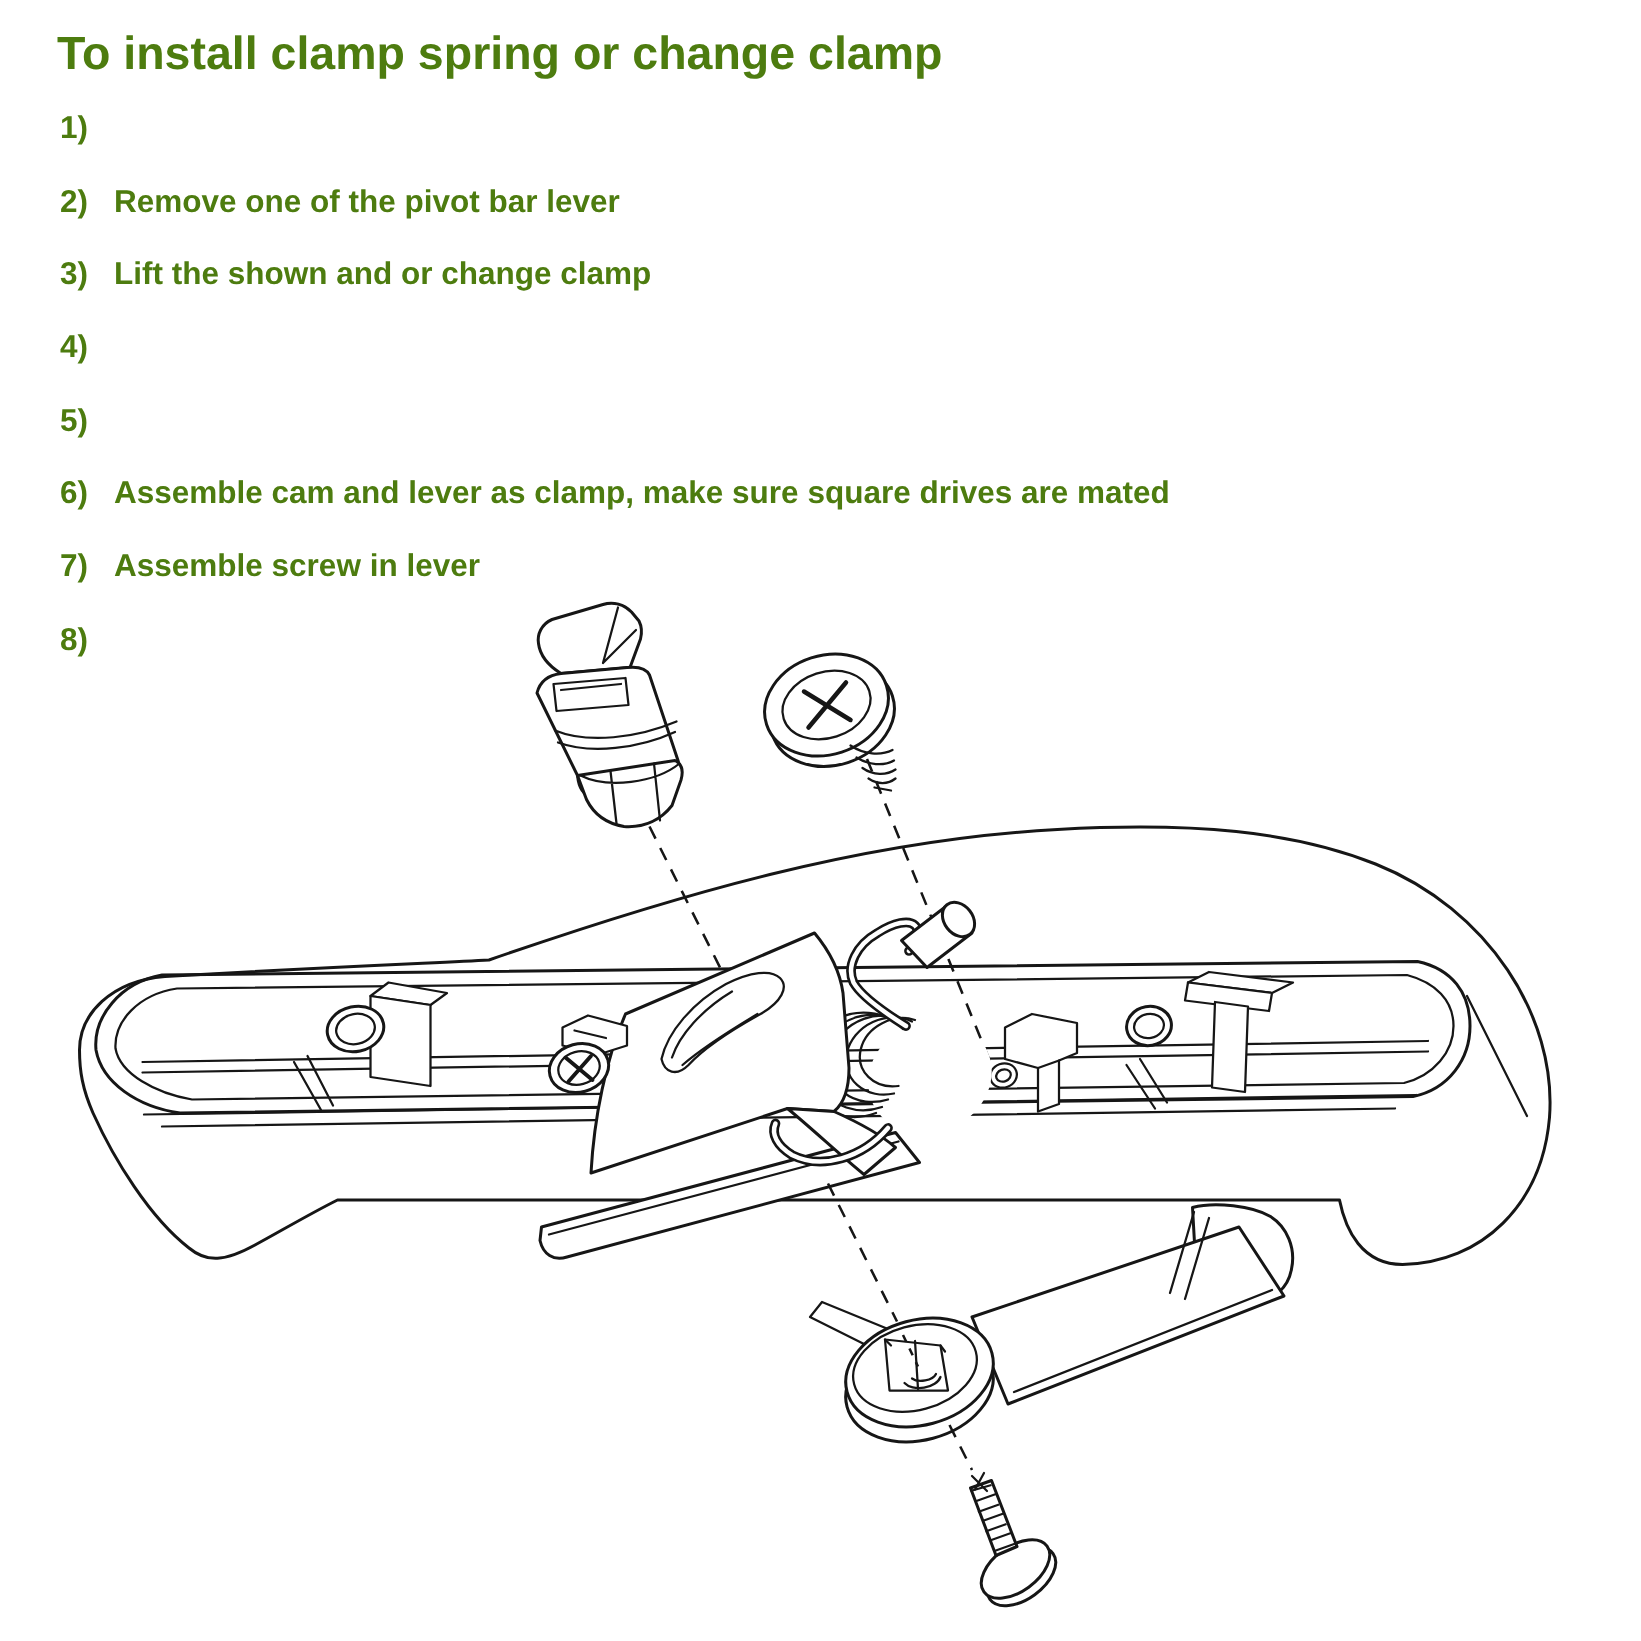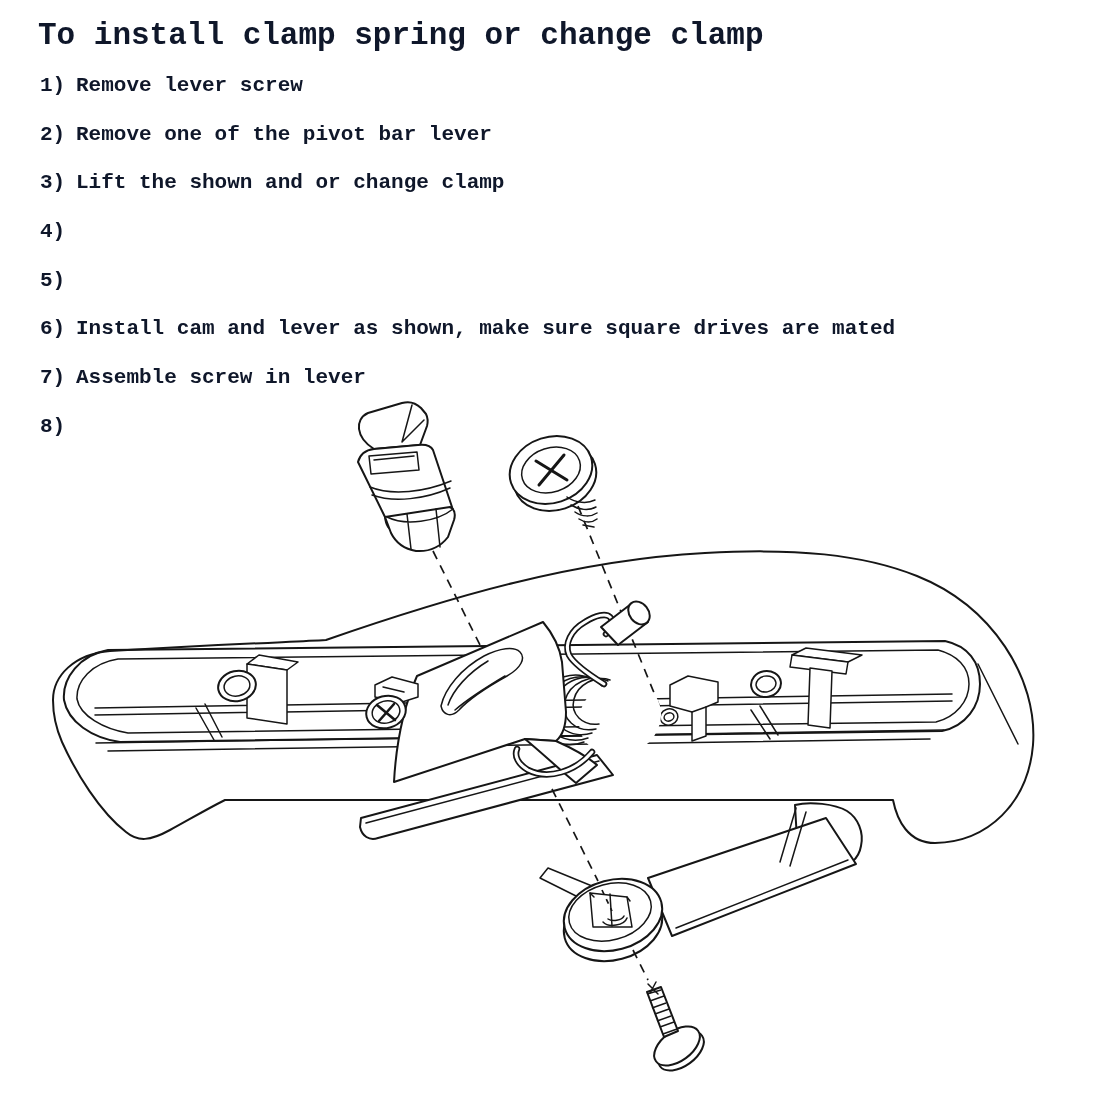--- a/index.html
+++ b/index.html
@@ -1,17 +1,17 @@
 <!DOCTYPE html>
 <html><head>
 <meta charset="utf-8">
 <style>
   html,body{margin:0;padding:0;background:#ffffff;}
   #page{position:relative;width:1094px;height:1094px;background:#ffffff;overflow:hidden;
-        font-family:Liberation Mono, monospace;color:#0f172a;}
+        font-family:Liberation Sans, sans-serif;color:#4d7c0f;}
   #diagram-svg{position:absolute;left:0;top:0;width:1094px;height:1094px;}
   .title{position:absolute;left:38px;top:18px;font-size:31px;font-weight:bold;letter-spacing:0;}
   .steps{position:absolute;left:40px;top:74px;width:960px;}
   .step-row{display:flex;align-items:flex-start;height:48.7px;font-size:21px;font-weight:bold;}
   .step-num{width:36px;flex:0 0 36px;}
   .step-text{flex:1;}
   
   .ln{fill:none;stroke:#161616;stroke-width:2;stroke-linecap:round;stroke-linejoin:round;}
   .lnthin{fill:none;stroke:#161616;stroke-width:1.5;stroke-linecap:round;stroke-linejoin:round;}
   .wh{fill:#ffffff;stroke:#161616;stroke-width:2;stroke-linejoin:round;}
@@ -25,39 +25,38 @@
 </head>
 <body>
 
 <div id="page">
 
   <div class="title">To install clamp spring or change clamp</div>
 
   <div class="steps">
     <div class="step-row">
       <span class="step-num">1)</span>
-      <span class="step-text">Remove lever screw</span>
     </div>
     <div class="step-row">
       <span class="step-num">2)</span>
       <span class="step-text">Remove one of the pivot bar lever</span>
     </div>
     <div class="step-row">
       <span class="step-num">3)</span>
       <span class="step-text">Lift the shown and or change clamp</span>
     </div>
     <div class="step-row">
       <span class="step-num">4)</span>
     </div>
     <div class="step-row">
       <span class="step-num">5)</span>
     </div>
     <div class="step-row">
       <span class="step-num">6)</span>
-      <span class="step-text">Install cam and lever as shown, make sure square drives are mated</span>
+      <span class="step-text">Assemble cam and lever as clamp, make sure square drives are mated</span>
     </div>
     <div class="step-row">
       <span class="step-num">7)</span>
       <span class="step-text">Assemble screw in lever</span>
     </div>
     <div class="step-row">
       <span class="step-num">8)</span>
     </div>
   </div>
 

